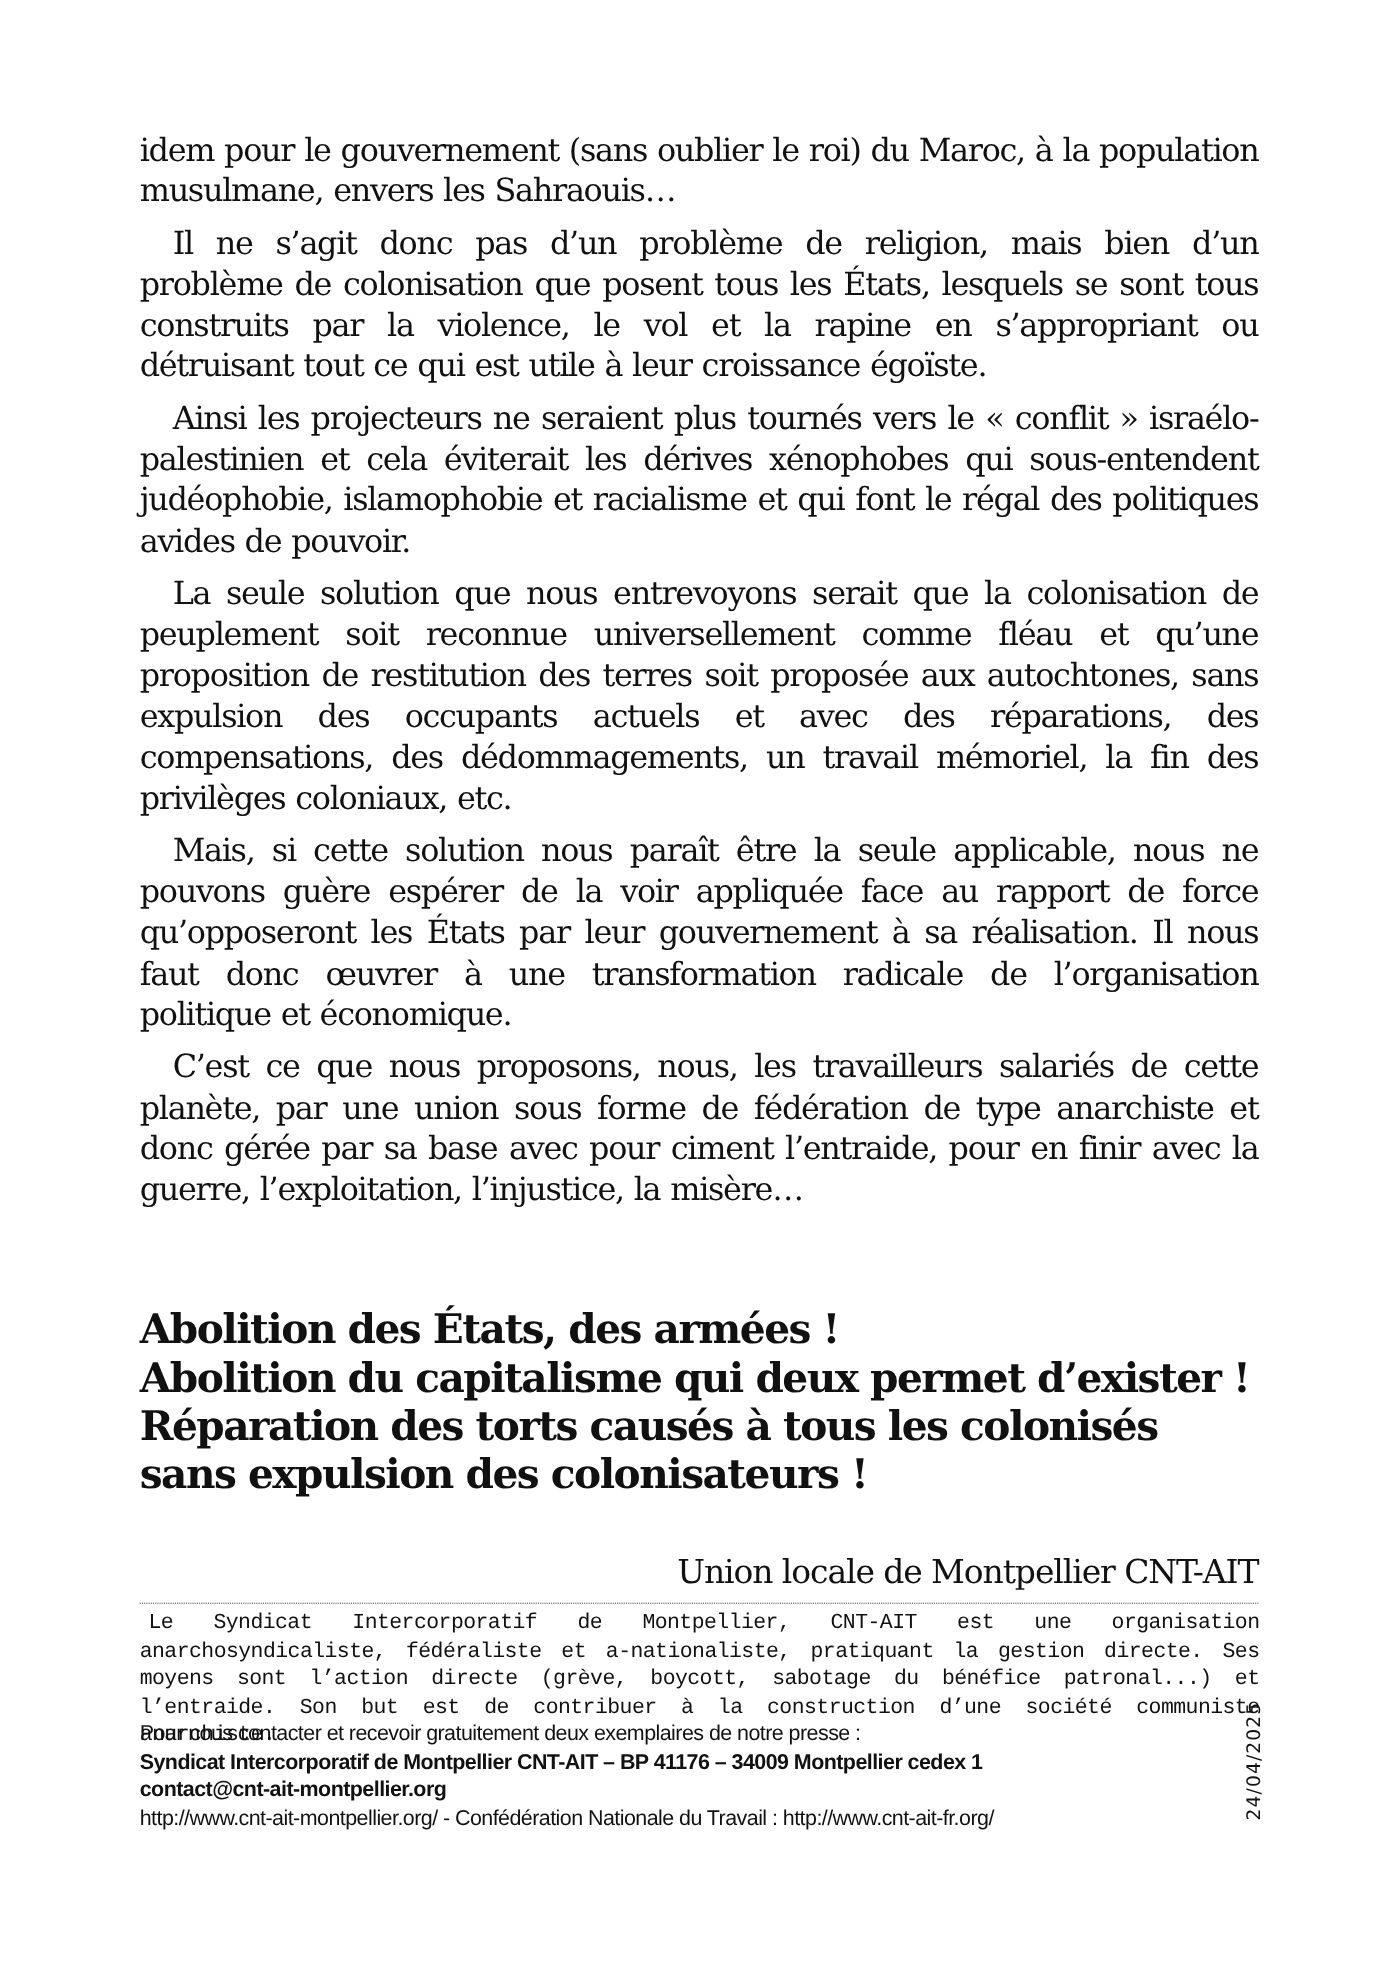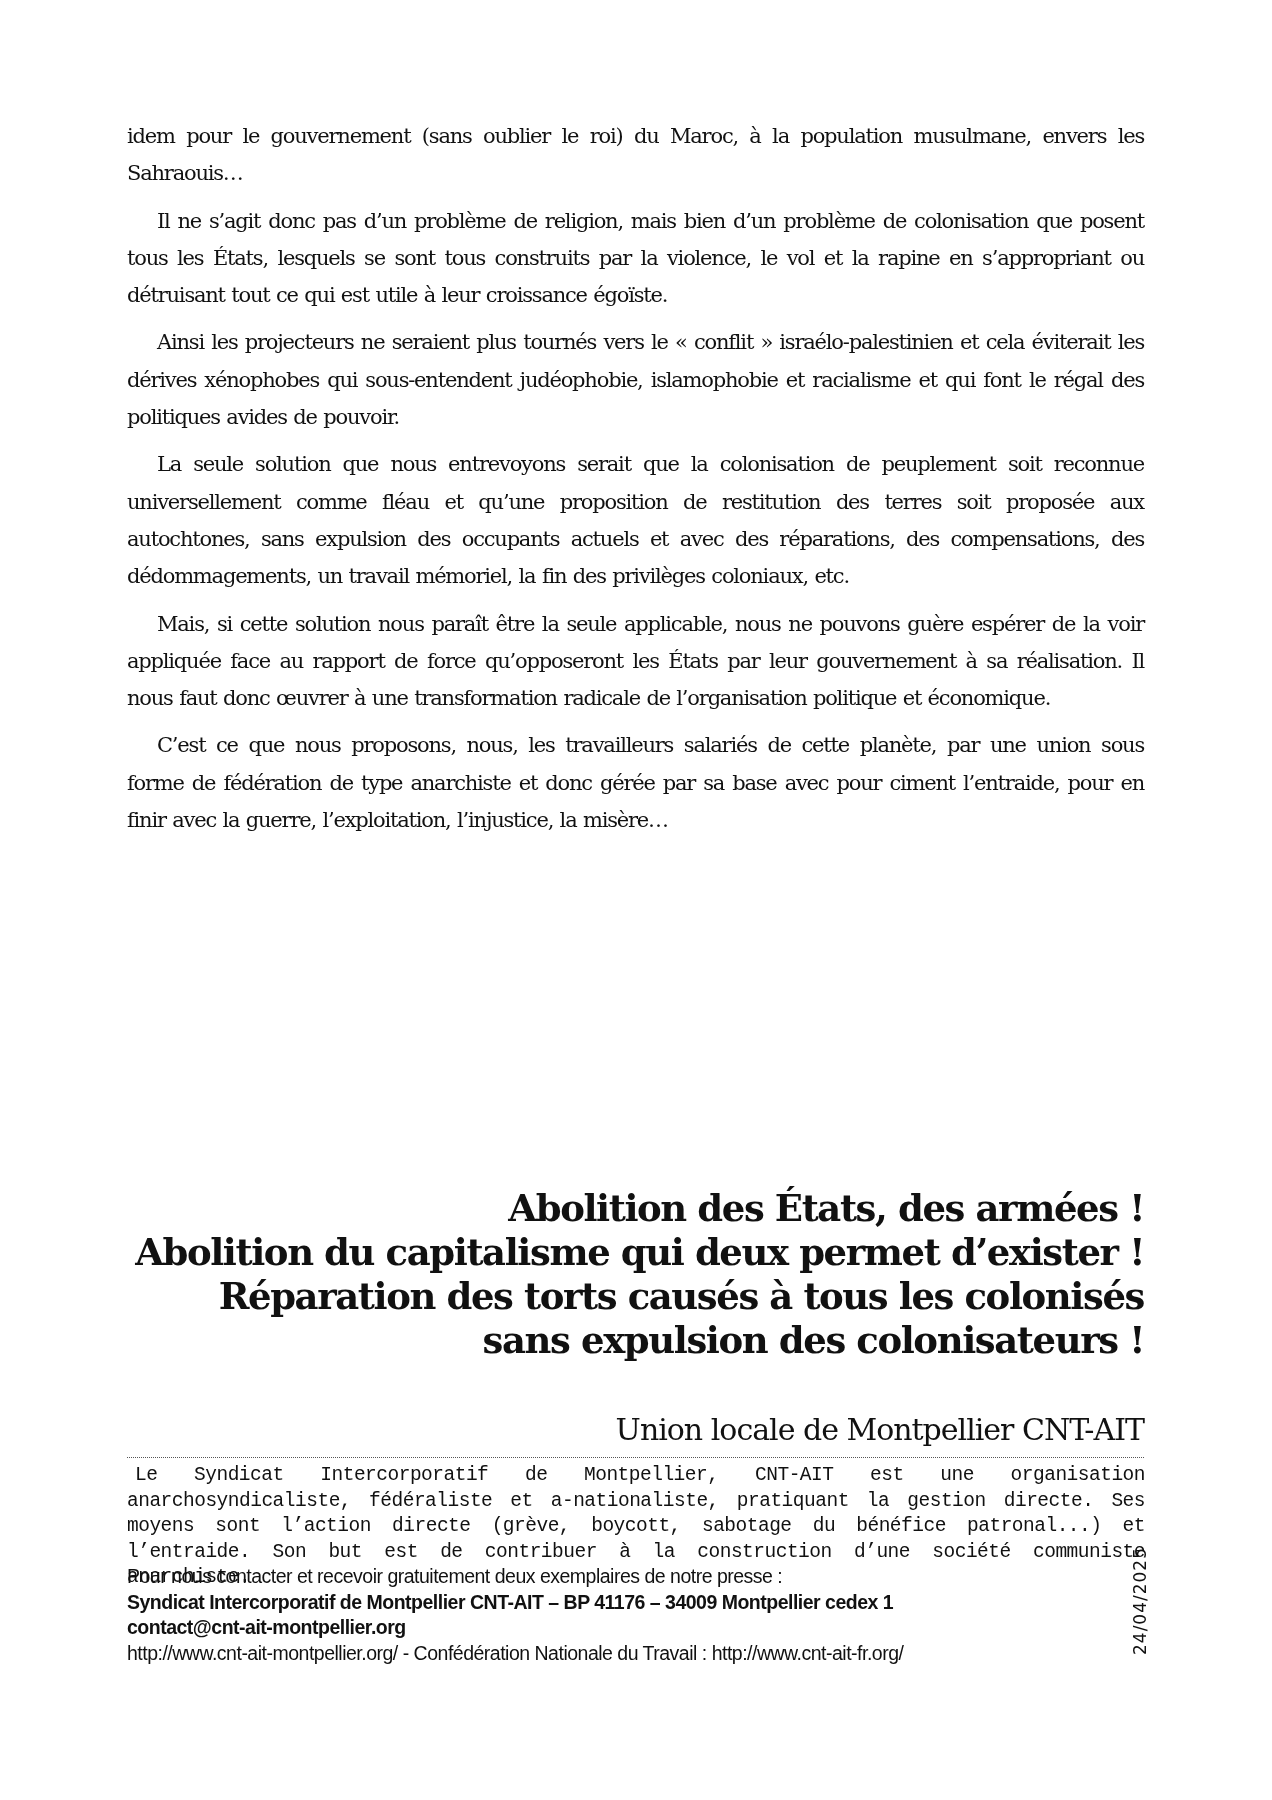--- a/index.html
+++ b/index.html
@@ -1,28 +1,28 @@
 <!DOCTYPE html>
 <html><head>
 <meta charset="utf-8">
 <style>
   html, body { margin: 0; padding: 0; background: #ffffff; }
   body { width: 1272px; height: 1800px; position: relative; overflow: hidden; color: #111; }
   .page { position: absolute; left: 0; top: 0; width: 1272px; height: 1800px; }
   .body-text {
     position: absolute; left: 127px; top: 118px; width: 1017px;
-    font-family: "DejaVu Serif", serif; font-size: 21px; line-height: 37.3px;
+    font-family: "DejaVu Serif", serif; font-size: 29px; line-height: 37.3px;
     text-align: justify; letter-spacing: -1.2px; word-spacing: 1px;
   }
   .body-text p { margin: 0 0 10px 0; text-indent: 30px; }
   .body-text p.first { text-indent: 0; }
   .slogans {
     position: absolute; left: 127px; top: 1186px; width: 1017px;
     font-family: "DejaVu Serif", serif; font-weight: bold; font-size: 37px;
-    line-height: 44px; text-align: right; letter-spacing: -1.4px;
+    line-height: 44px; text-align: left; letter-spacing: -1.4px;
   }
   .slogans div { margin: 0; }
   .signature {
     position: absolute; right: 128px; top: 1412px;
     font-family: "DejaVu Serif", serif; font-size: 30px;
     letter-spacing: -1px;
   }
   .dotted-rule {
     position: absolute; left: 127px; top: 1457px; width: 1017px; height: 0;
     border-top: 1px dotted #555;

